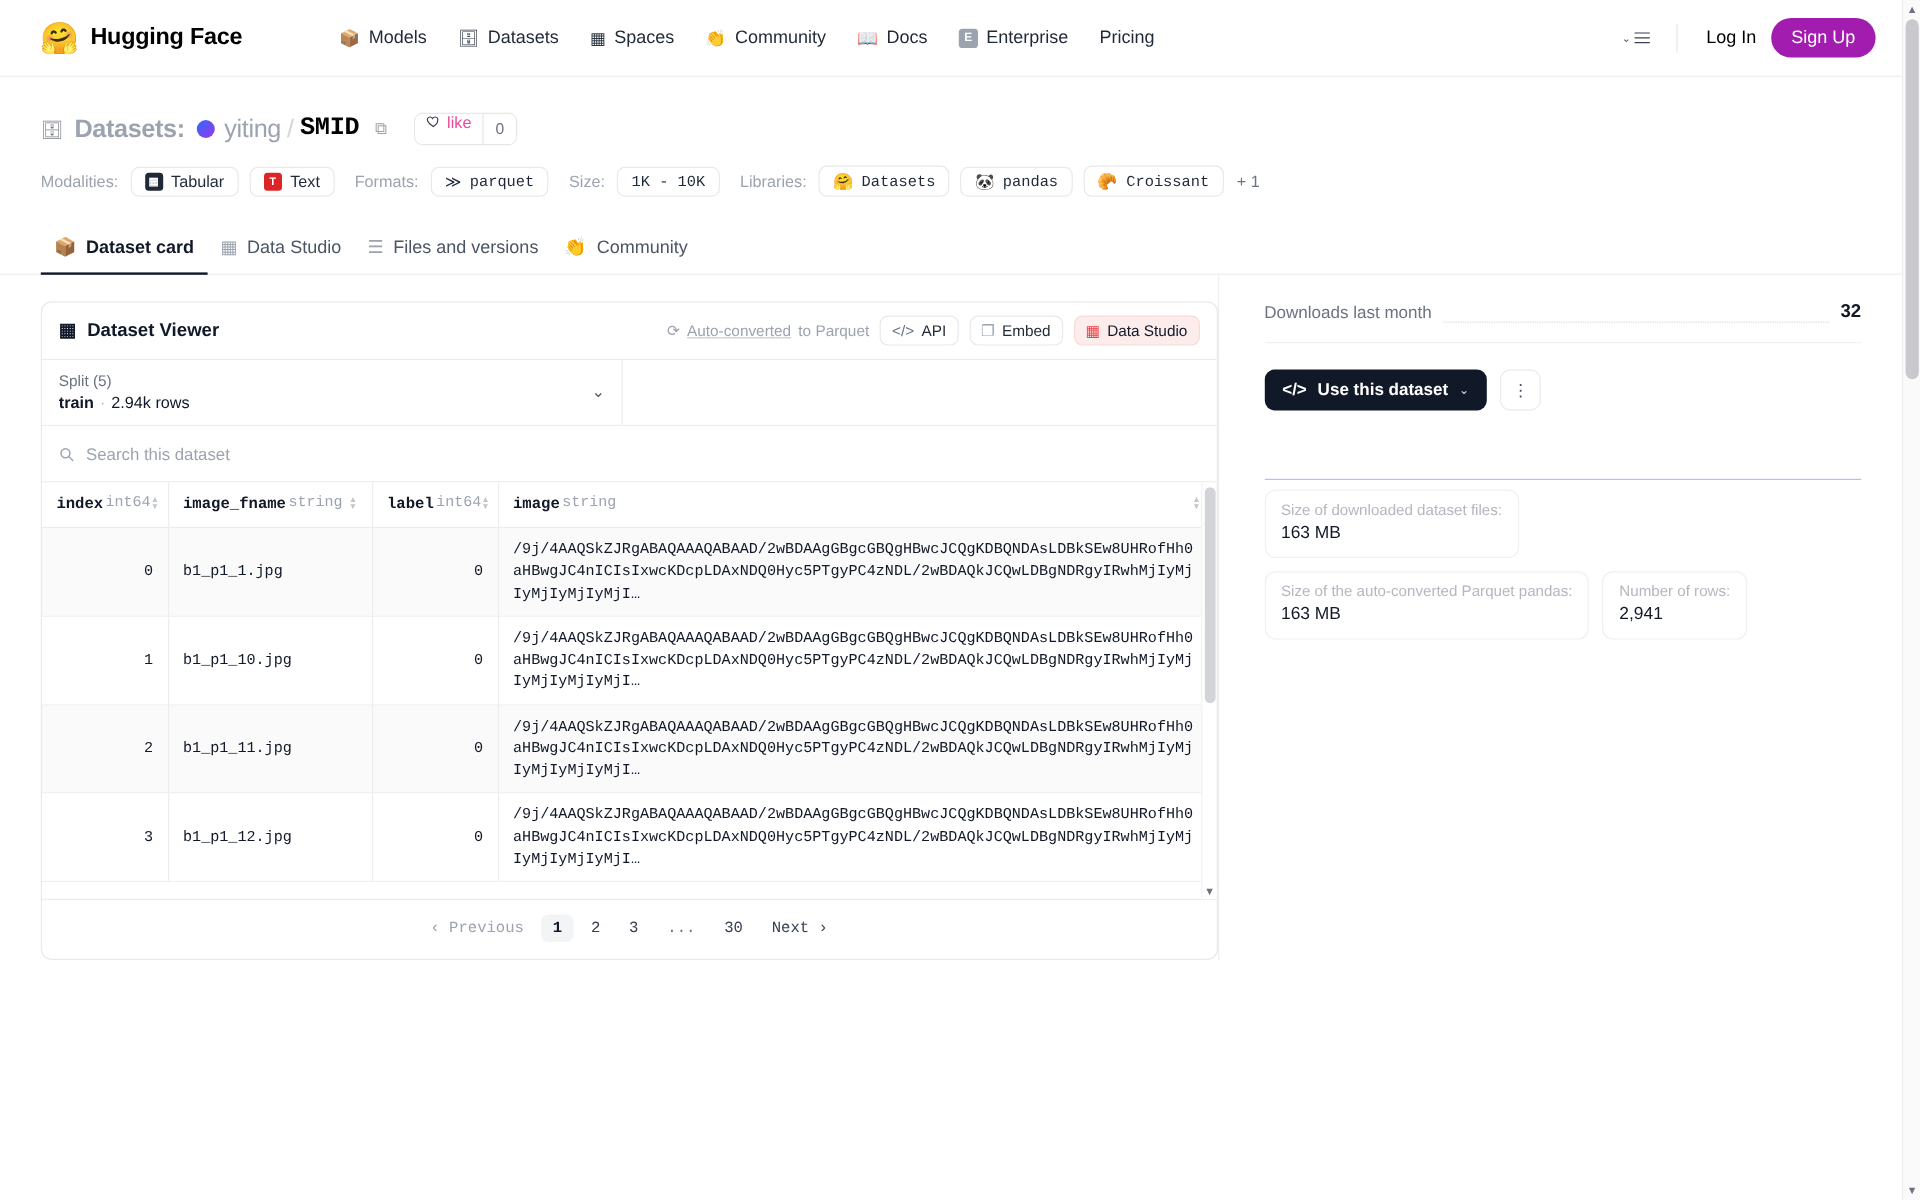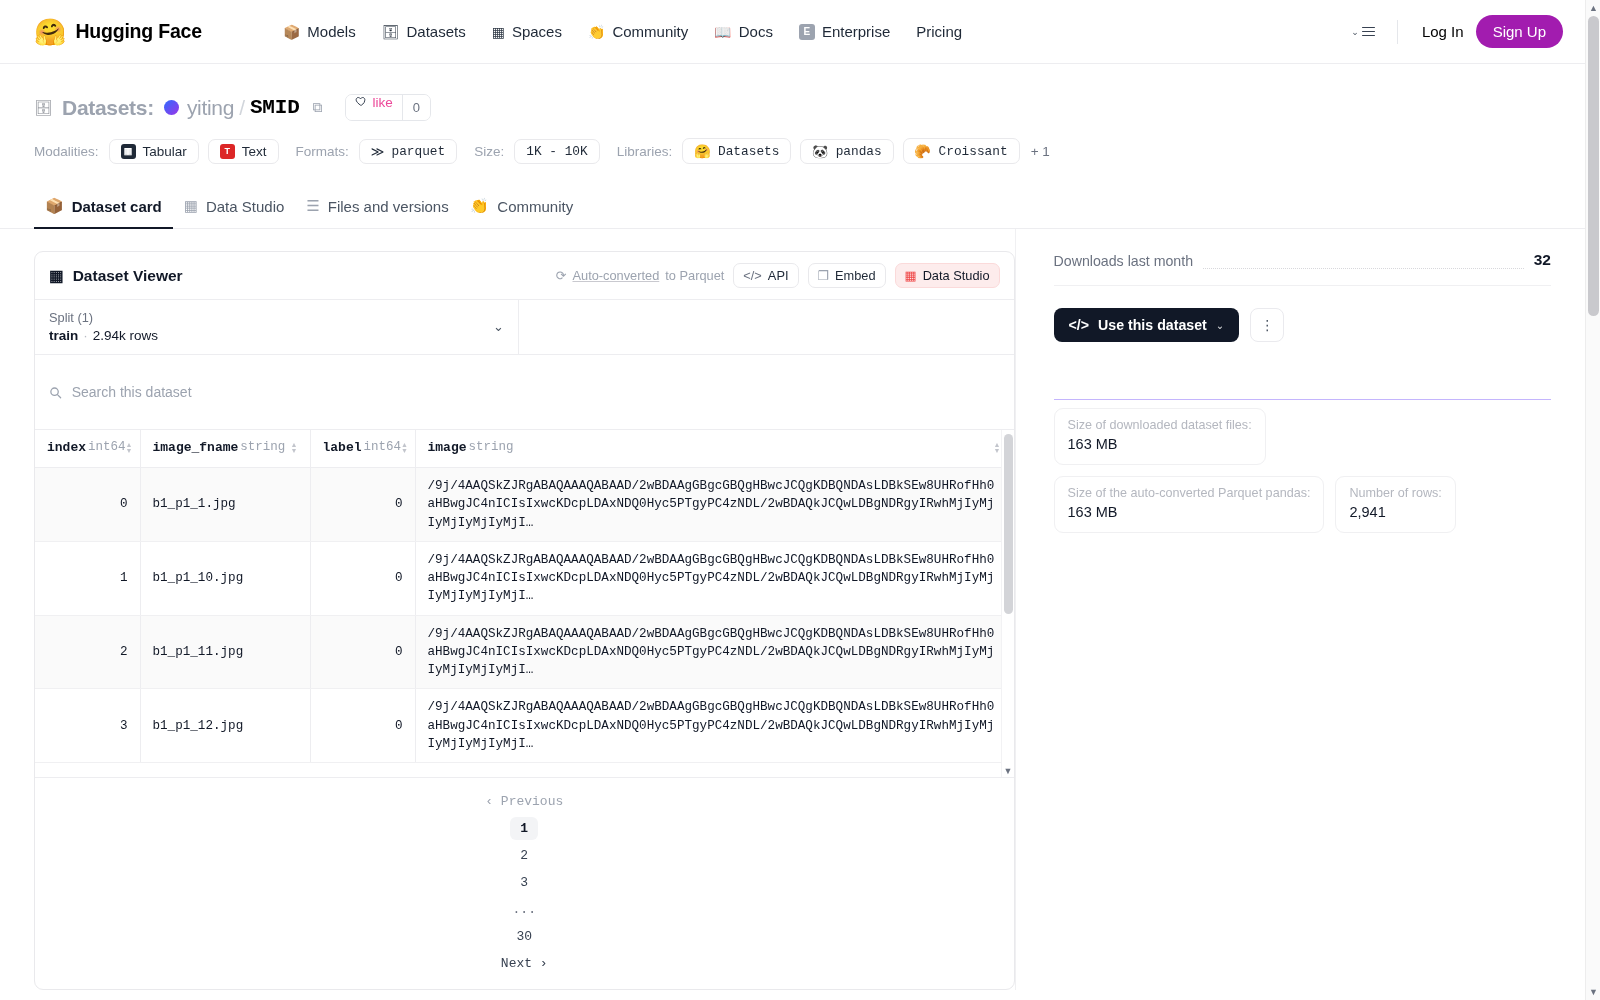--- a/index.html
+++ b/index.html
@@ -132,21 +132,21 @@
   .split-sel { width: 484px; padding: 10px 14px 11px 14px; border-right: 1px solid #ededf0;
                display: flex; align-items: center; cursor: pointer; }
   .split-lines { display: flex; flex-direction: column; gap: 3px; }
   .split-label { font-size: 12.8px; color: #6b7280; }
   .split-val { font-size: 13.5px; color: #111827; }
   .split-val b { font-weight: 700; }
   .split-val .dotsep { color: #b9bcc3; margin: 0 5px; }
   .split-chev { margin-left: auto; color: #4b5563; font-size: 13px; }
   .split-rest { flex: 1; }
 
-  .search-ds { display: flex; align-items: center; gap: 10px; padding: 29px 14px;
+  .search-ds { display: flex; align-items: center; gap: 10px; padding: 15px 14px;
                border-top: 1px solid #ededf0; }
   .search-ds input { border: 0; outline: 0; font-size: 14px; color: #111827; width: 100%;
                      font-family: "Liberation Sans", sans-serif; background: transparent; }
   .search-ds input::placeholder { color: #9ca3af; }
 
   
   .tbl-wrap { position: relative; border-top: 1px solid #ededf0; height: 348px; overflow: hidden; }
   table.dv { border-collapse: collapse; width: 978px; table-layout: fixed; }
   table.dv th {
     text-align: left; vertical-align: top; padding: 10px 12px 12px 12px;
@@ -169,21 +169,21 @@
   .c-fname { width: 170px; }
   .c-label { width: 105px; }
   .c-image { width: 598px; }
 
   .tbl-scroll { position: absolute; top: 0; right: 0; width: 13px; height: 348px; background: #fff; border-left: 1px solid #f2f2f4; }
   .tbl-scroll .thumb { position: absolute; top: 4px; left: 2px; width: 9px; height: 180px; background: #d3d4d8; border-radius: 6px; }
   .tbl-scroll .dn { position: absolute; bottom: 2px; left: 2px; font-size: 9px; color: #6b7280; }
 
   
   .pager { display: flex; align-items: center; justify-content: center; gap: 4px; padding: 12px 0 14px 0;
-           border-top: 1px solid #ededf0; font-family: "Liberation Mono", monospace; font-size: 13px; flex-direction: column; }
+           border-top: 1px solid #ededf0; font-family: "Liberation Mono", monospace; font-size: 13px; }
   .pg { padding: 4px 10px; border-radius: 6px; color: #374151; cursor: pointer; }
   .pg.muted { color: #9ca3af; }
   .pg.current { background: #f3f4f6; font-weight: 700; color: #111827; }
   .pg.dots { color: #6b7280; cursor: default; }
 
   
   .readme { margin-top: 22px; border: 1px solid #eeeef0; border-radius: 9px; background: #fafafb;
             padding: 17px 20px; font-size: 14.5px; color: #4b5563; }
 
   
@@ -361,21 +361,21 @@
           <span class="mini-btn studio">
             <span style="color:#ef4444">▦</span>
             <span>Data Studio</span>
           </span>
         </div>
       </div>
 
       <div class="split-row">
         <div class="split-sel">
           <div class="split-lines">
-            <span class="split-label">Split (1)</span>
+            <span class="split-label">Split (5)</span>
             <span class="split-val">
               <b>train</b><span class="dotsep">·</span><span>2.94k rows</span>
             </span>
           </div>
           <span class="split-chev">⌄</span>
         </div>
         <div class="split-rest"></div>
       </div>
 
       <div class="search-ds">

